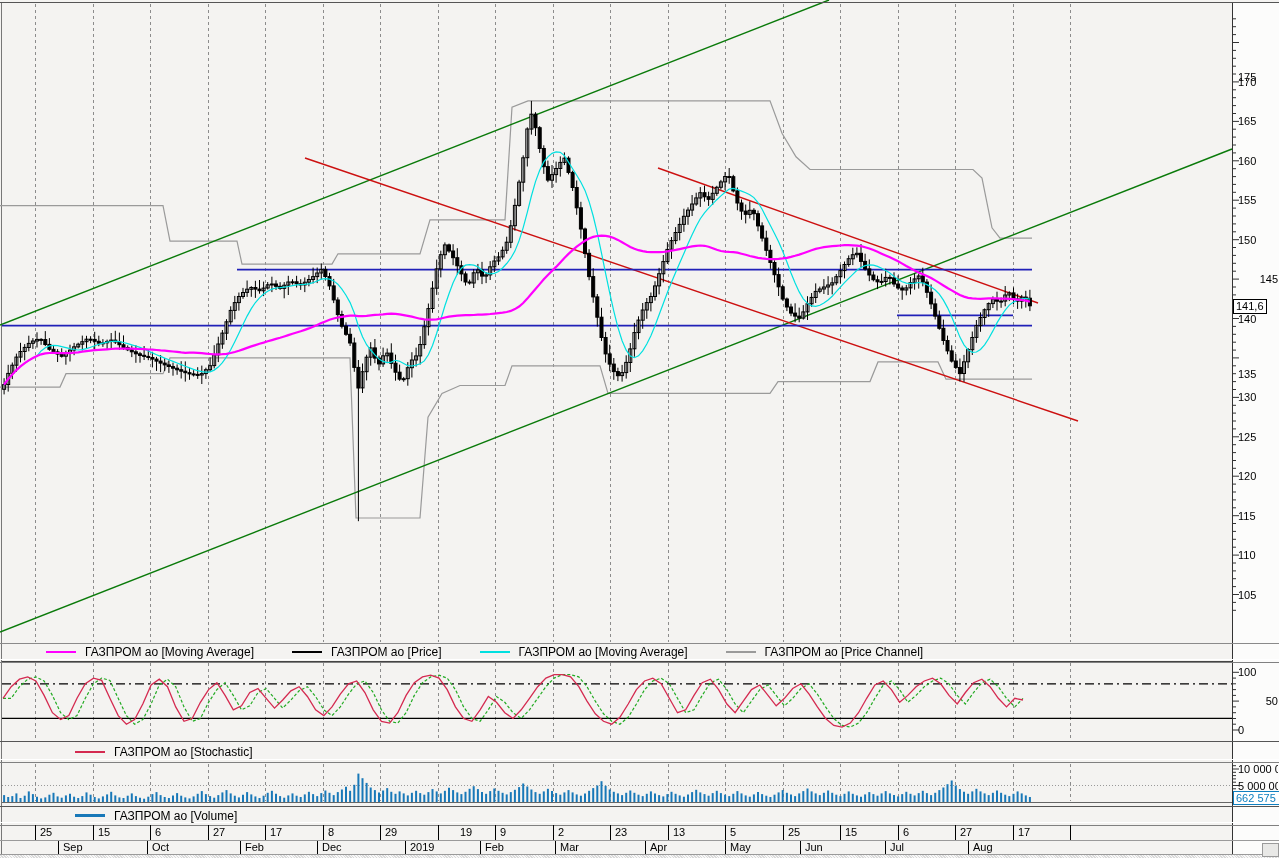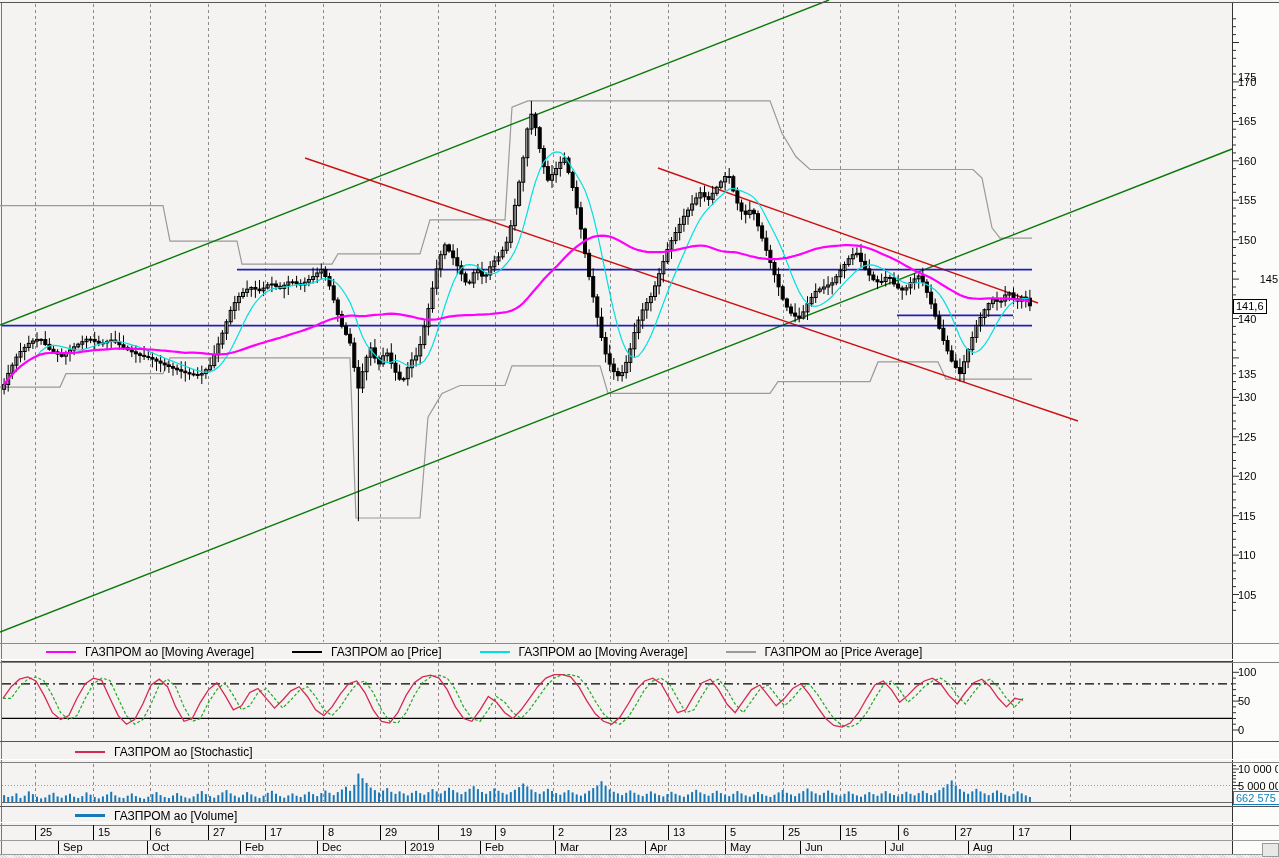--- a/index.html
+++ b/index.html
@@ -733,21 +733,21 @@
     <div class="legend-item">
       <span class="legend-dash" style="background:#000;"></span>
       <span class="legend-label">ГАЗПРОМ ао [Price]</span>
     </div>
     <div class="legend-item">
       <span class="legend-dash" style="background:#00e0e0;"></span>
       <span class="legend-label">ГАЗПРОМ ао [Moving Average]</span>
     </div>
     <div class="legend-item">
       <span class="legend-dash" style="background:#9a9a9a;"></span>
-      <span class="legend-label">ГАЗПРОМ ао [Price Average]</span>
+      <span class="legend-label">ГАЗПРОМ ао [Price Channel]</span>
     </div>
   </div>
 
   <div class="legend-row" style="top:744px;padding-left:75px;">
     <div class="legend-item">
       <span class="legend-dash" style="background:#d42a50;"></span>
       <span class="legend-label">ГАЗПРОМ ао [Stochastic]</span>
     </div>
   </div>
 
@@ -773,21 +773,21 @@
       <div class="axis-label" style="top: 356px; margin-top: 12px;">135</div>
       <div class="axis-label" style="top: 391.37px;">130</div>
       <div class="axis-label" style="top: 430.8px;">125</div>
       <div class="axis-label" style="top: 470.23px;">120</div>
       <div class="axis-label" style="top: 509.66px;">115</div>
       <div class="axis-label" style="top: 549.09px;">110</div>
       <div class="axis-label" style="top: 588.52px;">105</div>
     </div>
   <div id="stoch-axis-labels">
       <div class="axis-label" style="top: 666.3px;">100</div>
-      <div class="axis-label" style="top: 695.15px;">50</div>
+      <div class="axis-label" style="top: 695.15px; text-align: right;">50</div>
       <div class="axis-label" style="top: 724px;">0</div>
     </div>
   <div id="vol-axis-labels">
       <div class="axis-label" style="top: 763px;">10 000 000</div>
       <div class="axis-label" style="top: 779.5px;">5 000 000</div>
     </div>
   <div id="date-axis">
       <div class="tick-sep" style="left: 35px; top: 825px; height: 15px;"></div>
       <div class="day-label" style="left: 40px; top: 826px;">25</div>
       <div class="tick-sep" style="left: 93px; top: 825px; height: 15px;"></div>

